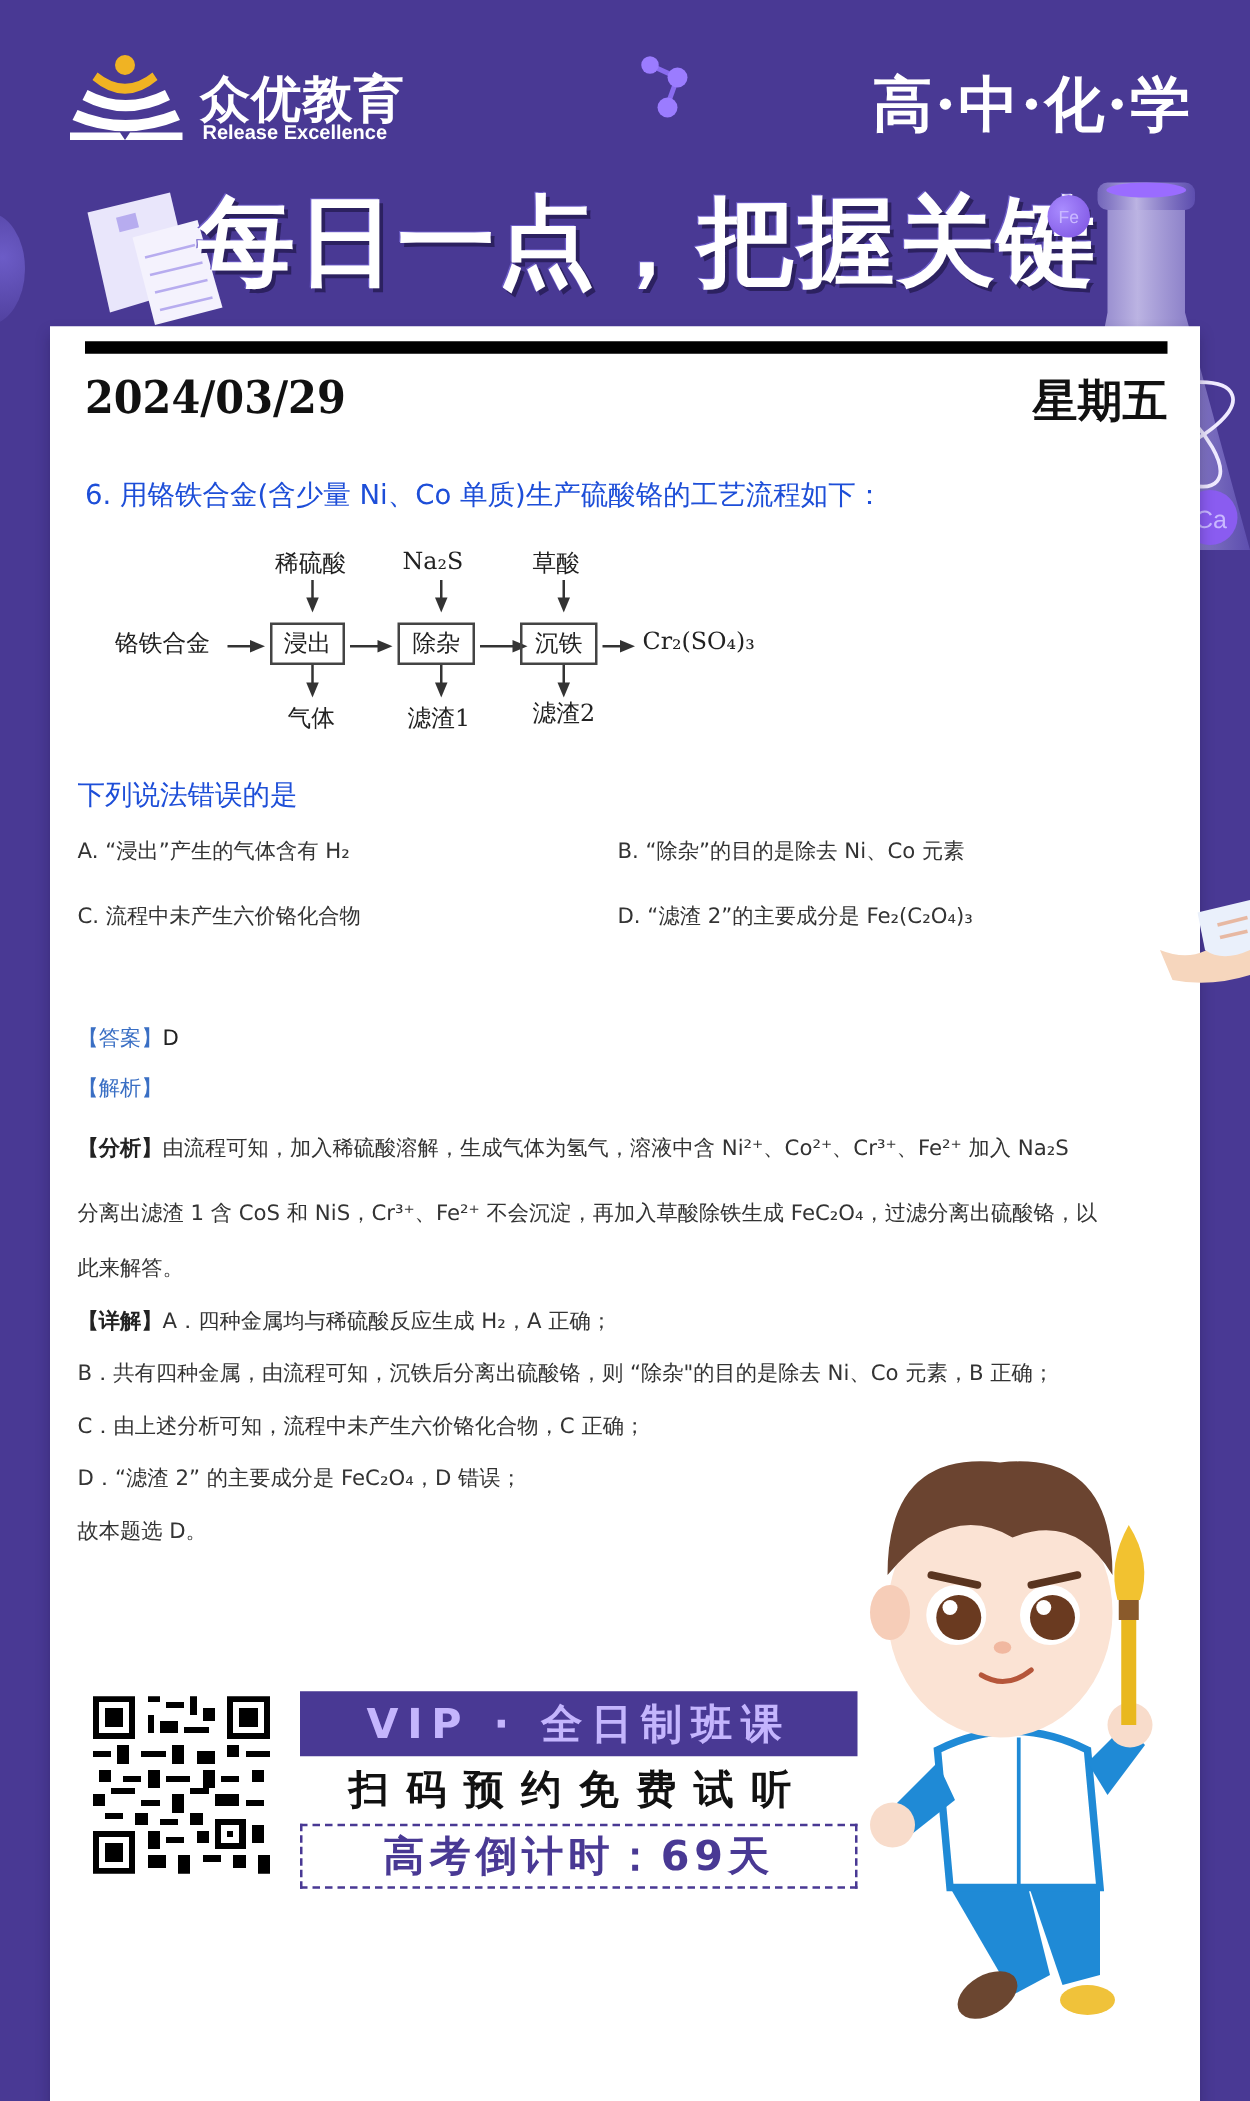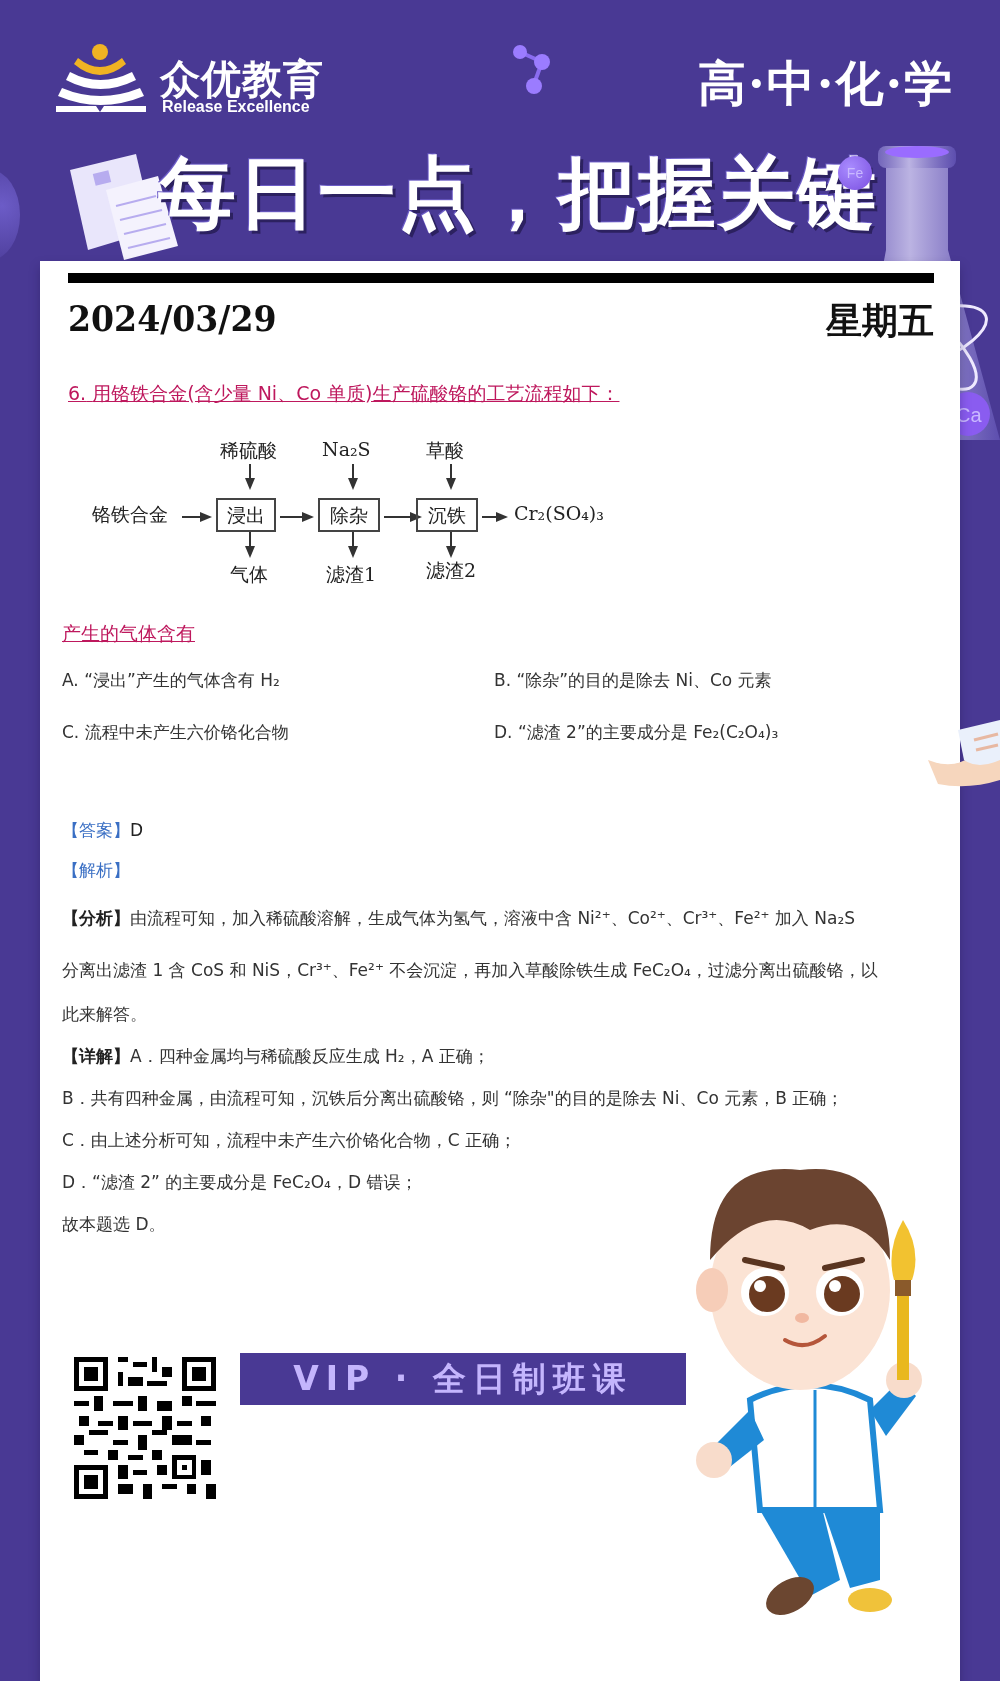--- a/index.html
+++ b/index.html
@@ -58,21 +58,21 @@
   .card-topbar { left: 28px; top: 12px; width: 866px; height: 10px; background: #000; }
   .date {
     left: 28px; top: 36px; font-size: 36px; font-weight: bold; color: #111;
     font-family: "DejaVu Serif", "Liberation Serif", serif;
     transform: scaleX(0.92); transform-origin: left;
   }
   .weekday {
     right: 26px; top: 36px; font-size: 36px; font-weight: bold; color: #111;
     font-family: "DejaVu Serif", "Liberation Serif", serif;
   }
-  .q-text { font-size: 19px; color: #be185d; font-family: "DejaVu Sans", sans-serif; text-decoration: underline; }
+  .q-text { font-size: 22px; color: #1d4ed8; font-family: "DejaVu Sans", sans-serif; }
   .q-title { left: 28px; top: 120px; }
 
   
   .flow { left: 52px; top: 175px; width: 580px; height: 160px;
     font-family: "DejaVu Serif", "Liberation Serif", serif; font-size: 19px; color: #222; }
   .flow .box {
     position: absolute; border: 2px solid #444; height: 34px; line-height: 30px;
     text-align: center; font-size: 19px;
   }
   .flow .lbl { position: absolute; white-space: nowrap; }
@@ -209,21 +209,21 @@
     <div class="box" style="left:324px;top:62px;width:62px;">沉铁</div>
     <div class="vline" style="left:358px;top:96px;height:18px;"></div>
       <div class="ah-d" style="left:354px;top:110px;"></div>
     <span class="lbl" style="left:334px;top:122px;">滤渣2</span>
 
     <div class="hline" style="left:390px;top:80px;width:18px;"></div>
       <div class="ah-r" style="left:404px;top:76px;"></div>
     <span class="lbl" style="left:422px;top:66px;">Cr₂(SO₄)₃</span>
   </div>
 
-  <div class="abs q-text" style="left:22px;top:360px;">产生的气体含有</div>
+  <div class="abs q-text" style="left:22px;top:360px;">下列说法错误的是</div>
 
   <div class="options">
     <div class="opt" style="left:22px;top:408px;">A. “浸出”产生的气体含有 H₂</div>
     <div class="opt" style="left:454px;top:408px;">B. “除杂”的目的是除去 Ni、Co 元素</div>
     <div class="opt" style="left:22px;top:460px;">C. 流程中未产生六价铬化合物</div>
     <div class="opt" style="left:454px;top:460px;">D. “滤渣 2”的主要成分是 Fe₂(C₂O₄)₃</div>
   </div>
 
   <div class="abs" style="left:22px;top:558px;font-size:17px;">
     <span class="tag">【答案】</span><span>D</span>
@@ -297,20 +297,24 @@
       <rect x="26" y="21" width="2" height="3"></rect>
         <rect x="9" y="26" width="3" height="2"></rect>
         <rect x="14" y="26" width="2" height="3"></rect>
       <rect x="18" y="26" width="3" height="1"></rect>
         <rect x="23" y="26" width="2" height="2"></rect>
         <rect x="27" y="26" width="2" height="3"></rect>
     </g>
   </svg>
 
   <div class="abs vip-bar">VIP · 全日制班课</div>
+  <div class="abs scan">扫码预约免费试听</div>
+  <div class="abs countdown">
+    <span>高考倒计时：</span><span>69天</span>
+  </div>
 </div>
 
 <svg class="abs paper-deco" width="72" height="70" viewBox="0 0 72 70">
   <path d="M0 40 Q30 52 50 30 L72 10 L72 60 Q40 70 10 64 Z" fill="#f6d6bd"></path>
   <path d="M30 10 L72 0 L72 40 Q50 50 36 40 Z" fill="#eaf0fb"></path>
   <g stroke="#e7b8a2" stroke-width="3">
       <line x1="46" y1="20" x2="70" y2="14"></line>
       <line x1="48" y1="30" x2="70" y2="25"></line>
     </g>
 </svg>

